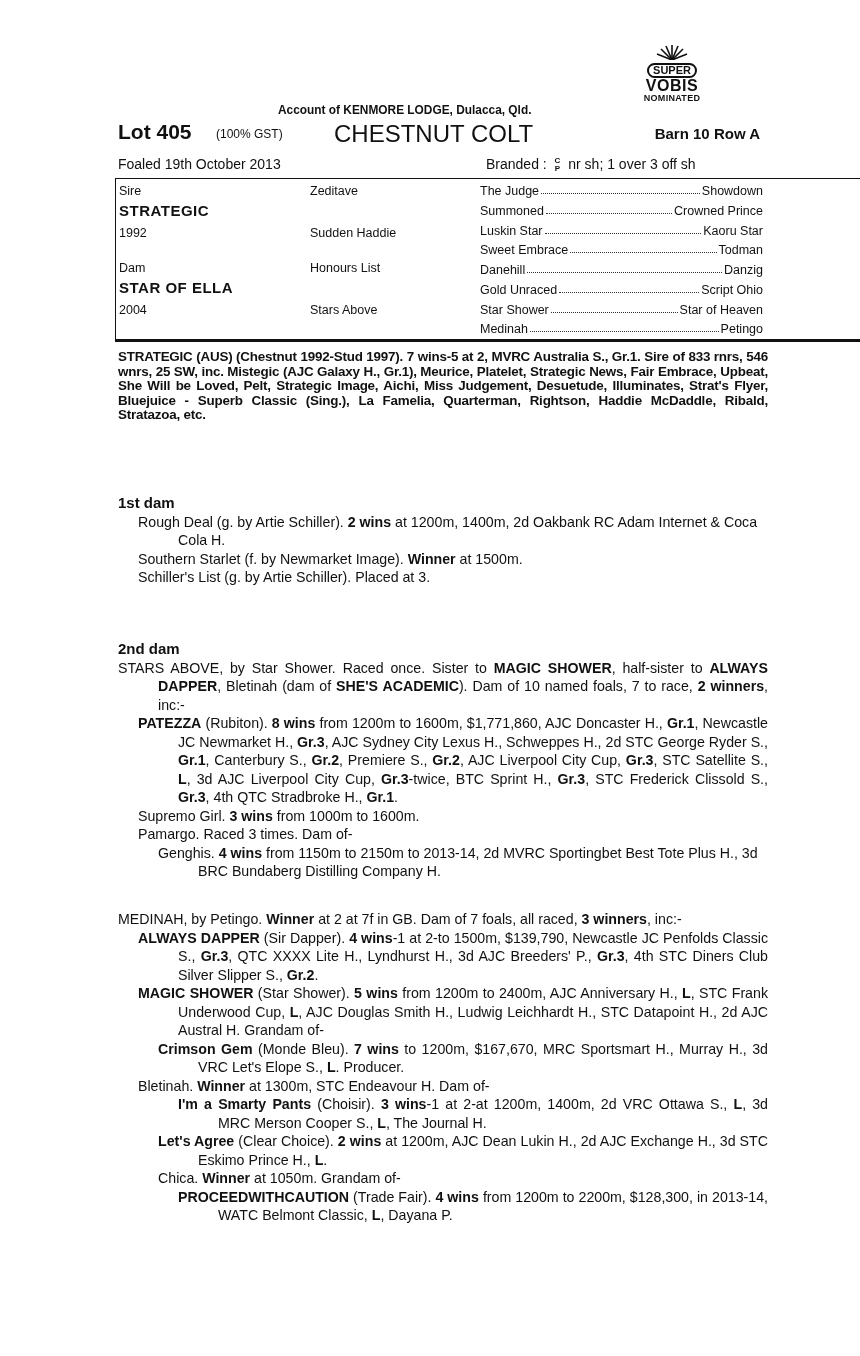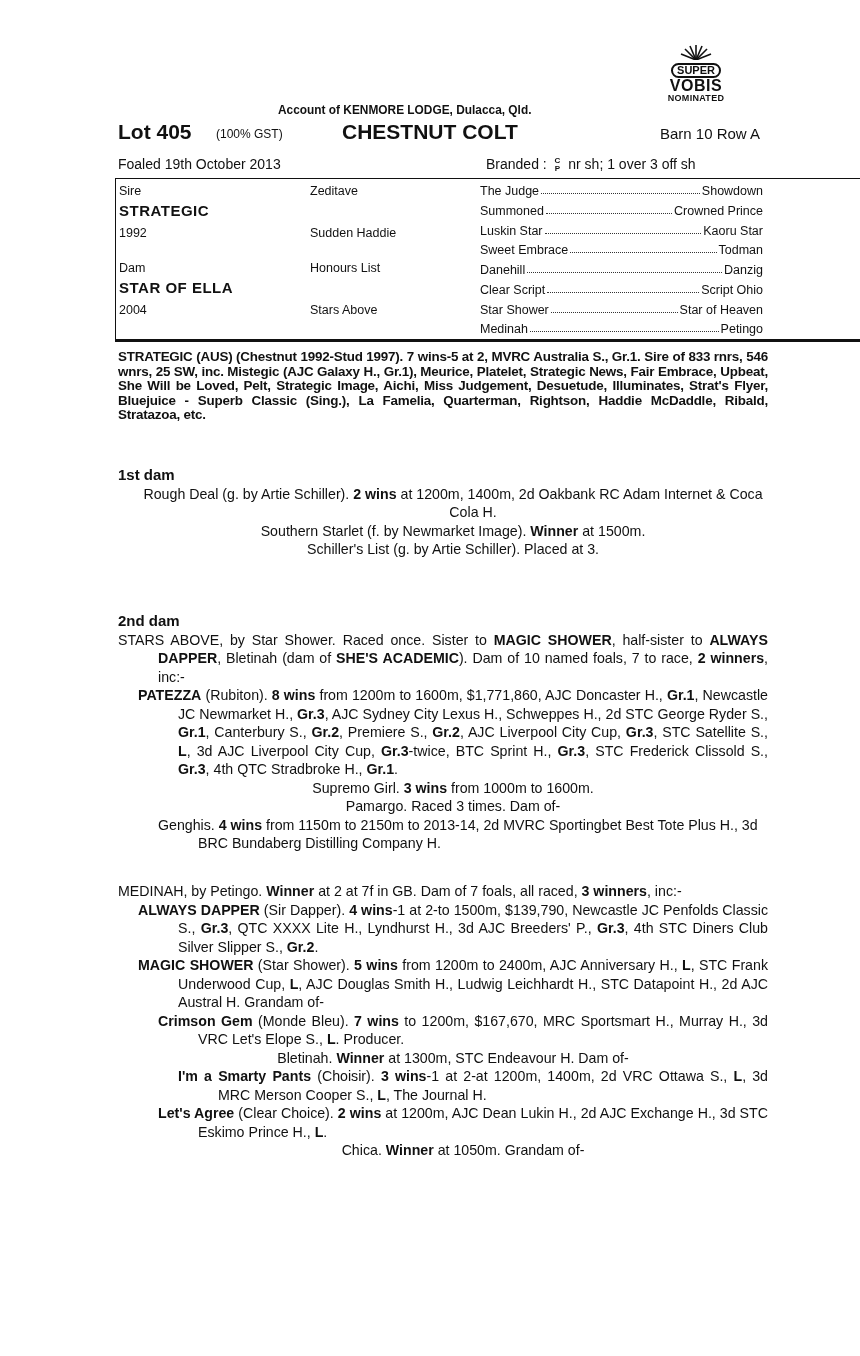--- a/index.html
+++ b/index.html
@@ -1,44 +1,44 @@
 <!DOCTYPE html>
 <html><head>
 <meta charset="utf-8">
 <style>
   html, body { margin:0; padding:0; background:#ffffff; }
   body { width:860px; height:1356px; position:relative; overflow:hidden; color:#111; font-family:"Liberation Sans", sans-serif; }
   .page { position:absolute; left:118px; top:0; width:650px; }
-  .logo { position:absolute; left:596px; top:44px; width:200px; height:68px; text-align:center; }
+  .logo { position:absolute; left:572px; top:44px; width:200px; height:68px; text-align:center; }
   .logo .sun { display:block; margin:0 auto; width:34px; height:16px; }
   .logo .super { display:inline-block; font-weight:bold; font-size:11px; border:2px solid #111; border-radius:8px; padding:0 4px; line-height:11px; margin-top:-3px; }
   .logo .vobis { display:block; font-weight:900; font-size:16px; line-height:15px; letter-spacing:0.5px; }
   .logo .nom { display:block; font-weight:bold; font-size:9px; line-height:10px; letter-spacing:0.3px; }
   .account { position:absolute; left:160px; top:102px; font-weight:bold; font-size:13.5px; transform:scaleX(0.88); transform-origin:left; }
   .lotline { position:absolute; left:0; top:120px; width:650px; height:28px; }
   .lotnum { position:absolute; left:0; top:0; font-weight:900; font-size:21px; }
   .gst { position:absolute; left:98px; top:7px; font-size:12px; }
-  .sex { position:absolute; left:224px; top:0; font-weight:700; font-size:21px; }
-  .barn { position:absolute; right:8px; top:5px; font-weight:normal; font-size:15px; }
+  .sex { position:absolute; left:216px; top:0; font-weight:400; font-size:24px; }
+  .barn { position:absolute; right:8px; top:5px; font-weight:bold; font-size:15px; }
   .foaled { position:absolute; left:0; top:156px; font-size:14px; }
   .brand { position:absolute; left:368px; top:156px; font-size:14px; }
   .brand .glyph { display:inline-block; font-size:8px; font-weight:bold; line-height:8px; text-align:center; vertical-align:middle; margin:0 4px; }
   .pedtable { position:absolute; left:-3px; top:172px; width:759px; height:164px; border:1px solid #111; border-bottom:3px solid #111; box-sizing:border-box;margin-top:6px; }
   .pedtable .c { position:absolute; font-size:12.5px; white-space:nowrap; }
   .pedtable .b { font-weight:900; font-size:15px; letter-spacing:0.5px; }
   .dots { display:flex; width:283px; font-size:12.5px; }
   .dots .l { white-space:nowrap; }
   .dots .f { flex:1; border-bottom:1px dotted #333; margin:0 2px 4px 2px; }
   .dots .r { white-space:nowrap; }
   .sirepara { position:absolute; left:0; top:350px; width:650px; font-weight:900; font-size:13.4px; line-height:14.5px; text-align:justify; letter-spacing:-0.2px; }
-  .section { position:absolute; left:0; width:650px; font-size:14.2px; line-height:18.5px; }
+  .section { position:absolute; left:0; width:650px; font-size:14.2px; line-height:18.5px;margin-top:28px; }
   .sechead { font-weight:900; font-size:15px; margin-bottom:0px; }
   .bd { font-weight:900; }
   .hang1 { padding-left:40px; text-indent:-40px; }
-  .hang2 { padding-left:60px; text-indent:-40px;text-align:center; }
+  .hang2 { padding-left:60px; text-indent:-40px; }
   .hang3 { padding-left:80px; text-indent:-40px; }
   .hang4 { padding-left:100px; text-indent:-40px; }
   .j { text-align:justify; }
 </style>
 </head>
 <body>
 
 <div class="logo">
   <svg class="sun" viewBox="0 0 34 16">
     <g stroke="#111" stroke-width="1.6">
@@ -116,21 +116,21 @@
       </div>
     <div class="c" style="left:364px;top:84px">
         <div class="dots">
           <span class="l">Danehill</span>
           <span class="f"></span>
           <span class="r">Danzig</span>
         </div>
       </div>
     <div class="c" style="left:364px;top:104px">
         <div class="dots">
-          <span class="l">Clear Script</span>
+          <span class="l">Gold Unraced</span>
           <span class="f"></span>
           <span class="r">Script Ohio</span>
         </div>
       </div>
     <div class="c" style="left:364px;top:124px">
         <div class="dots">
           <span class="l">Star Shower</span>
           <span class="f"></span>
           <span class="r">Star of Heaven</span>
         </div>
@@ -164,14 +164,15 @@
 
   <div class="section" style="top:882px">
     <div class="hang1 j"><span>MEDINAH, by Petingo. </span><span class="bd">Winner</span><span> at 2 at 7f in GB. Dam of 7 foals, all raced, </span><span class="bd">3 winners</span><span>, inc:-</span></div>
     <div class="hang2 j"><span class="bd">ALWAYS DAPPER</span><span> (Sir Dapper). </span><span class="bd">4 wins</span><span>-1 at 2-to 1500m, $139,790, Newcastle JC Penfolds Classic S., </span><span class="bd">Gr.3</span><span>, QTC XXXX Lite H., Lyndhurst H., 3d AJC Breeders' P., </span><span class="bd">Gr.3</span><span>, 4th STC Diners Club Silver Slipper S., </span><span class="bd">Gr.2</span><span>.</span></div>
     <div class="hang2 j"><span class="bd">MAGIC SHOWER</span><span> (Star Shower). </span><span class="bd">5 wins</span><span> from 1200m to 2400m, AJC Anniversary H., </span><span class="bd">L</span><span>, STC Frank Underwood Cup, </span><span class="bd">L</span><span>, AJC Douglas Smith H., Ludwig Leichhardt H., STC Datapoint H., 2d AJC Austral H. Grandam of-</span></div>
     <div class="hang3 j"><span class="bd">Crimson Gem</span><span> (Monde Bleu). </span><span class="bd">7 wins</span><span> to 1200m, $167,670, MRC Sportsmart H., Murray H., 3d VRC Let's Elope S., </span><span class="bd">L</span><span>. Producer.</span></div>
     <div class="hang2"><span>Bletinah. </span><span class="bd">Winner</span><span> at 1300m, STC Endeavour H. Dam of-</span></div>
     <div class="hang4 j"><span class="bd">I'm a Smarty Pants</span><span> (Choisir). </span><span class="bd">3 wins</span><span>-1 at 2-at 1200m, 1400m, 2d VRC Ottawa S., </span><span class="bd">L</span><span>, 3d MRC Merson Cooper S., </span><span class="bd">L</span><span>, The Journal H.</span></div>
     <div class="hang3 j"><span class="bd">Let's Agree</span><span> (Clear Choice). </span><span class="bd">2 wins</span><span> at 1200m, AJC Dean Lukin H., 2d AJC Exchange H., 3d STC Eskimo Prince H., </span><span class="bd">L</span><span>.</span></div>
     <div class="hang2" style="padding-left:80px"><span>Chica. </span><span class="bd">Winner</span><span> at 1050m. Grandam of-</span></div>
+    <div class="hang4 j"><span class="bd">PROCEEDWITHCAUTION</span><span> (Trade Fair). </span><span class="bd">4 wins</span><span> from 1200m to 2200m, $128,300, in 2013-14, WATC Belmont Classic, </span><span class="bd">L</span><span>, Dayana P.</span></div>
   </div>
 </div>
 
 </body></html>

